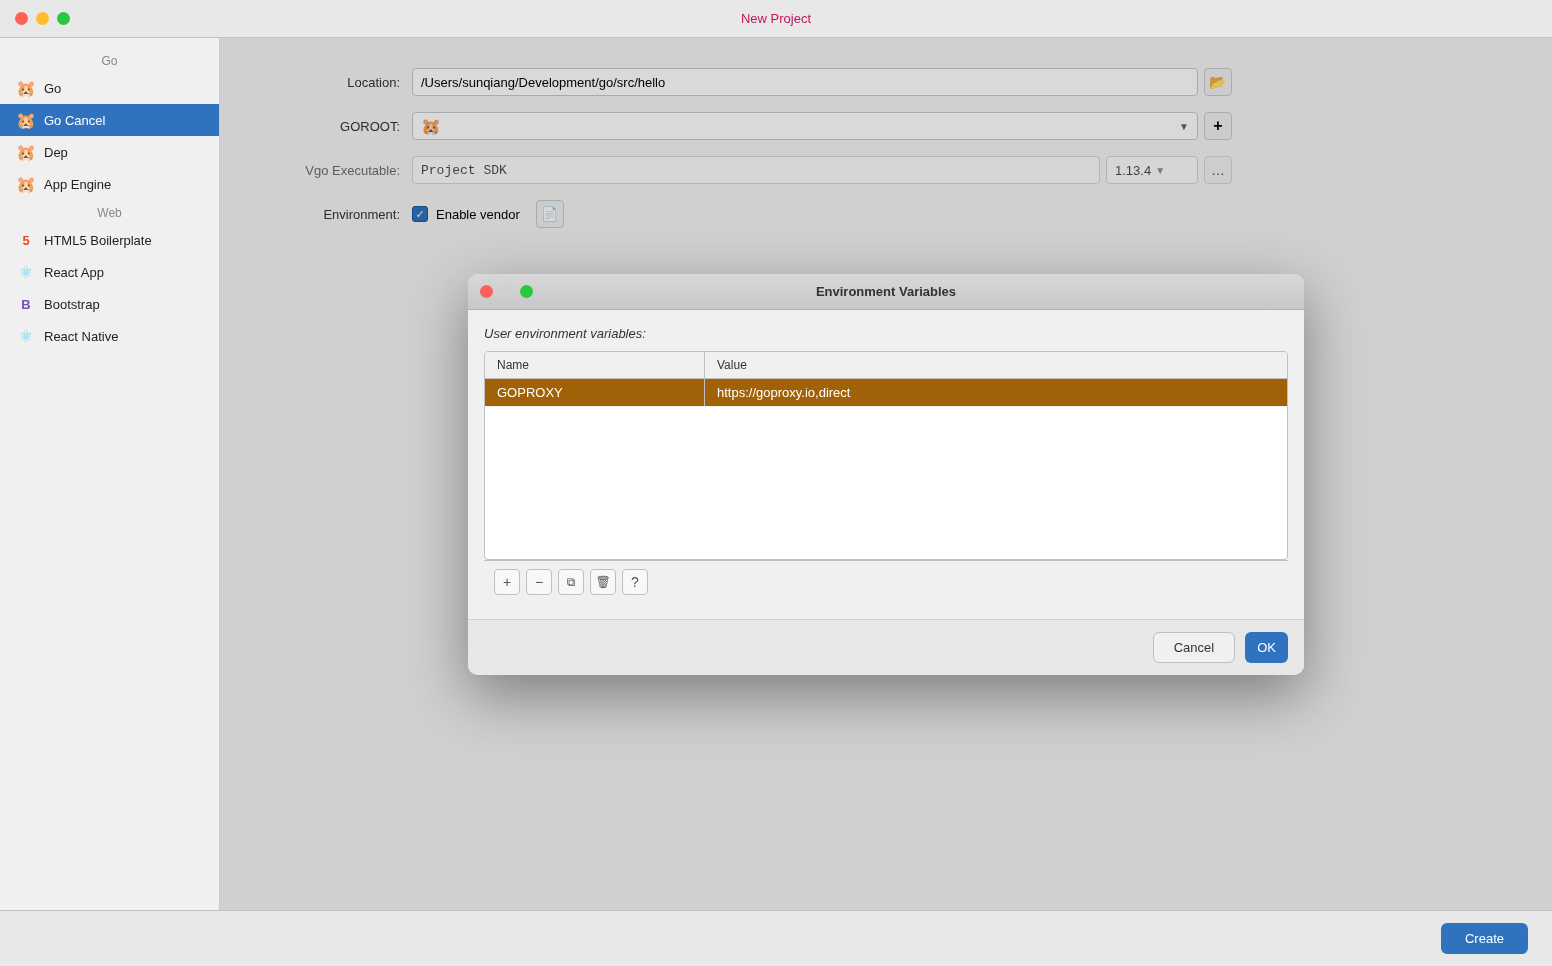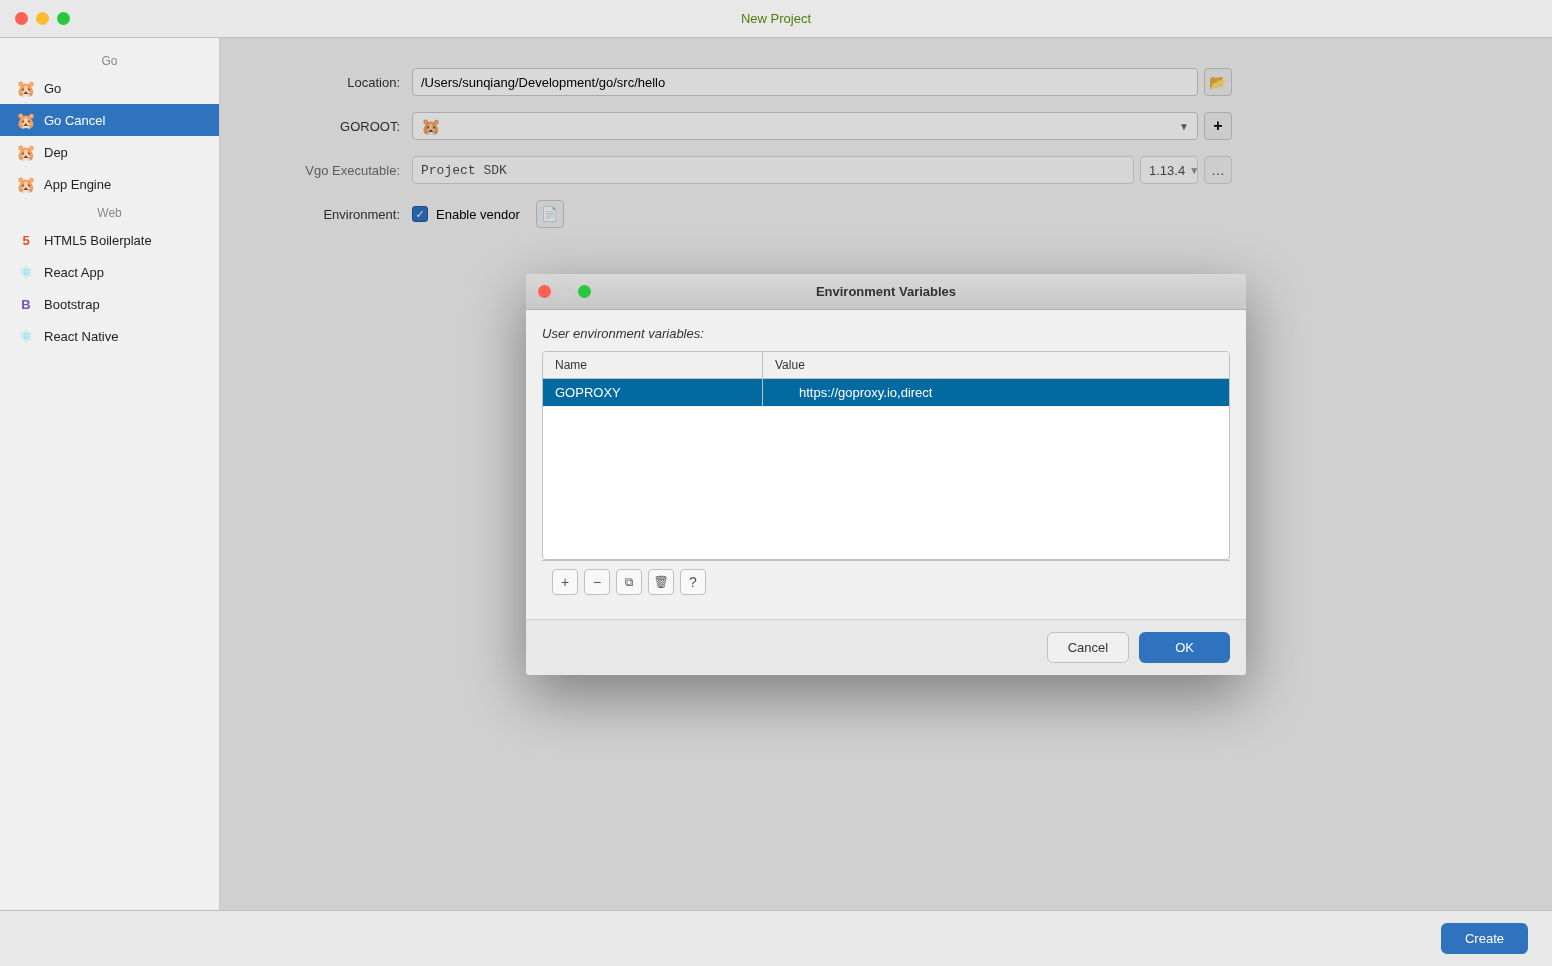--- a/index.html
+++ b/index.html
@@ -35,21 +35,21 @@
       height: 13px;
       border-radius: 50%;
       border: none;
       cursor: pointer;
     }
     .tb-close { background: #ff5f56; }
     .tb-min { background: #ffbd2e; }
     .tb-max { background: #27c93f; }
     .title-bar-title {
       font-size: 13px;
-      color: #4d7c0f;
+      color: #be185d;
       font-weight: 500;
     }
 
     
     .main-content {
       display: flex;
       flex: 1;
       overflow: hidden;
     }
 
@@ -194,23 +194,23 @@
       position: absolute;
       top: 0; left: 0; right: 0; bottom: 0;
       background: rgba(0,0,0,0.15);
       display: flex;
       align-items: center;
       justify-content: center;
       z-index: 100;
     }
     .dialog {
       background: #e8e8e8;
-      border-radius: 4px;
+      border-radius: 10px;
       box-shadow: 0 20px 60px rgba(0,0,0,0.4);
-      width: 720px;
+      width: 836px;
       overflow: hidden;
     }
     .dialog-titlebar {
       background: linear-gradient(to bottom, #d8d8d8, #c8c8c8);
       height: 36px;
       display: flex;
       align-items: center;
       justify-content: center;
       position: relative;
       border-bottom: 1px solid #b0b0b0;
@@ -265,22 +265,21 @@
       font-weight: 500;
     }
     .env-table-body {
       min-height: 180px;
     }
     .env-row {
       display: flex;
       border-bottom: 1px solid #f0f0f0;
     }
     .env-row.selected {
-      background: #0369a1;
-      gap: 24px;
+      background: #a16207;
     }
     .env-cell-name {
       width: 220px;
       padding: 6px 12px;
       font-size: 13px;
       color: #333;
       border-right: 1px solid #c0c0c0;
     }
     .env-cell-value {
       flex: 1;
@@ -331,21 +330,21 @@
       border-radius: 6px;
       padding: 7px 20px;
       font-size: 13px;
       cursor: pointer;
     }
     .btn-ok {
       background: #2f73bf;
       color: white;
       border: none;
       border-radius: 6px;
-      padding: 7px 36px;
+      padding: 7px 12px;
       font-size: 13px;
       cursor: pointer;
     }
 
     
     .vgo-partial {
       opacity: 0.7;
     }
 
     .dropdown-arrow {
@@ -433,21 +432,21 @@
         </div>
       </div>
     </div>
 
     <div class="form-row vgo-partial">
       <div class="form-label">Vgo Executable:</div>
       <div class="form-input-with-btn">
         <div class="form-input-dropdown">
           <span style="flex:1;font-family:Liberation Mono, monospace;">Project SDK</span>
         </div>
-        <div class="form-input-text" style="width:58px; flex:none;">
+        <div class="form-input-text" style="width:92px; flex:none;">
           <span>1.13.4</span>
           <span class="dropdown-arrow" style="margin-left:4px;">▼</span>
         </div>
         <div class="btn-icon">
           <span>…</span>
         </div>
       </div>
     </div>
 
     <div class="form-row">

